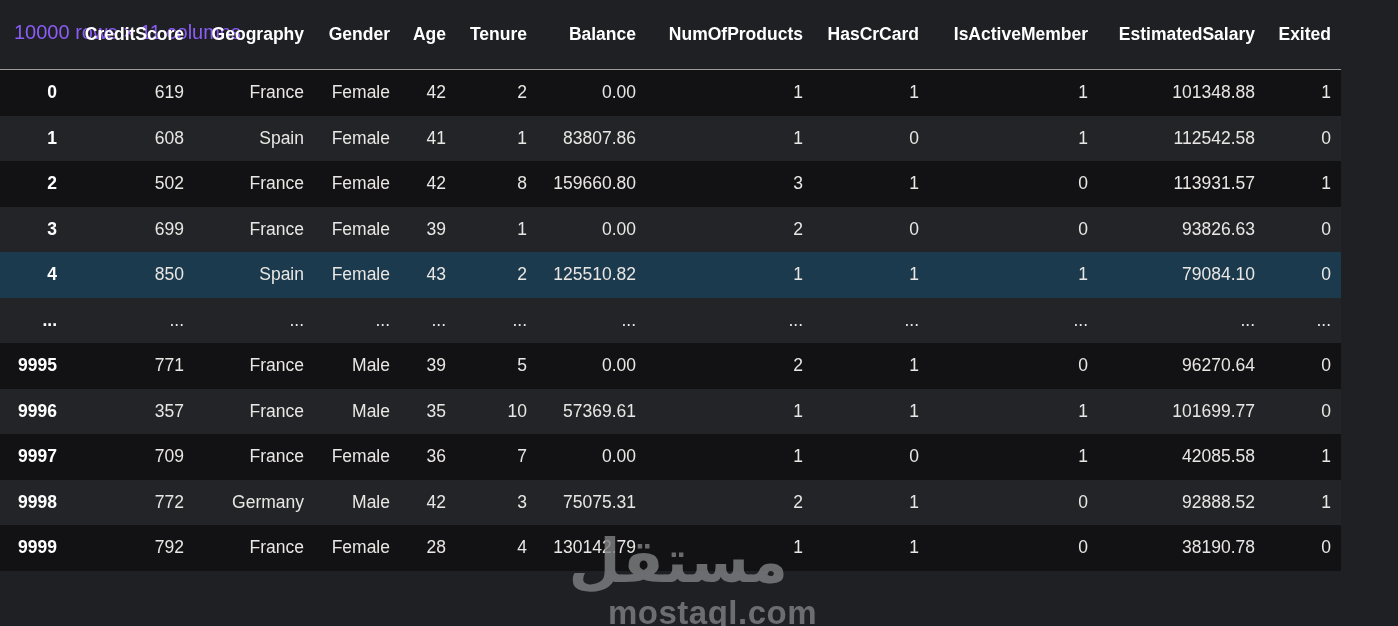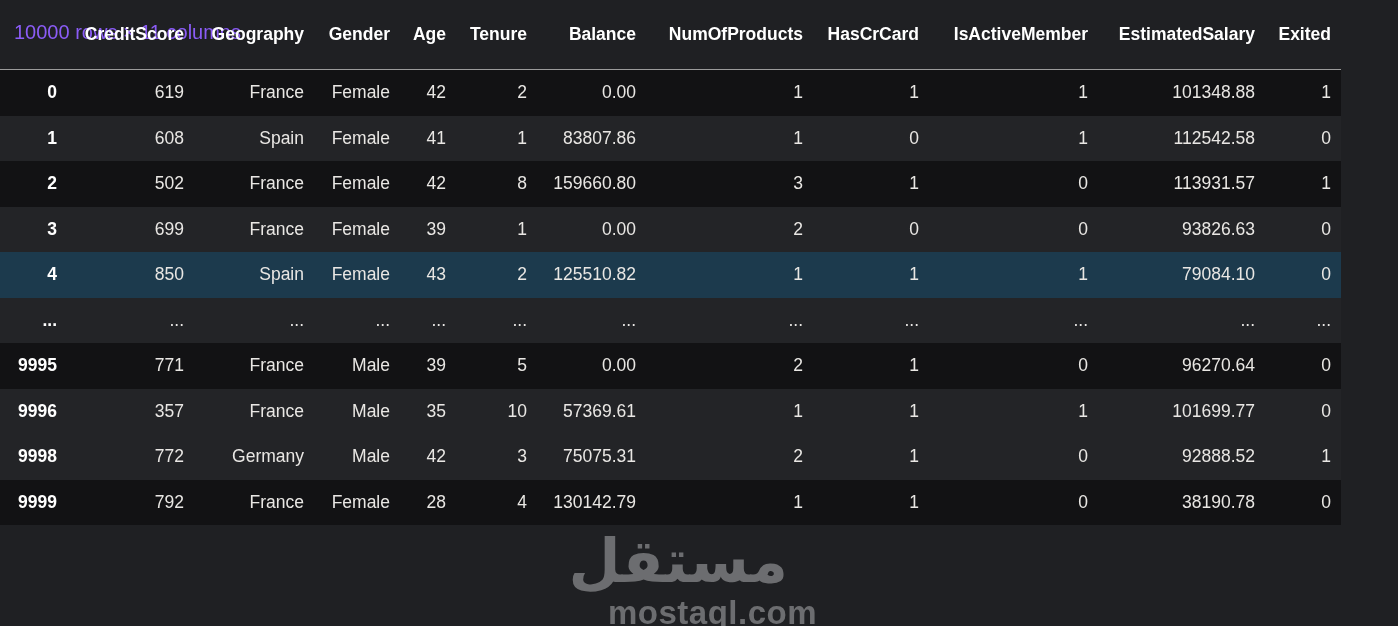--- a/index.html
+++ b/index.html
@@ -228,20 +228,34 @@
           <td>Male</td>
           <td>35</td>
           <td>10</td>
           <td>57369.61</td>
           <td>1</td>
           <td>1</td>
           <td>1</td>
           <td>101699.77</td>
           <td>0</td>
         </tr>
+        <tr class="row-dark">
+          <th>9997</th>
+          <td>709</td>
+          <td>France</td>
+          <td>Female</td>
+          <td>36</td>
+          <td>7</td>
+          <td>0.00</td>
+          <td>1</td>
+          <td>0</td>
+          <td>1</td>
+          <td>42085.58</td>
+          <td>1</td>
+        </tr>
         <tr class="row-light">
           <th>9998</th>
           <td>772</td>
           <td>Germany</td>
           <td>Male</td>
           <td>42</td>
           <td>3</td>
           <td>75075.31</td>
           <td>2</td>
           <td>1</td>

